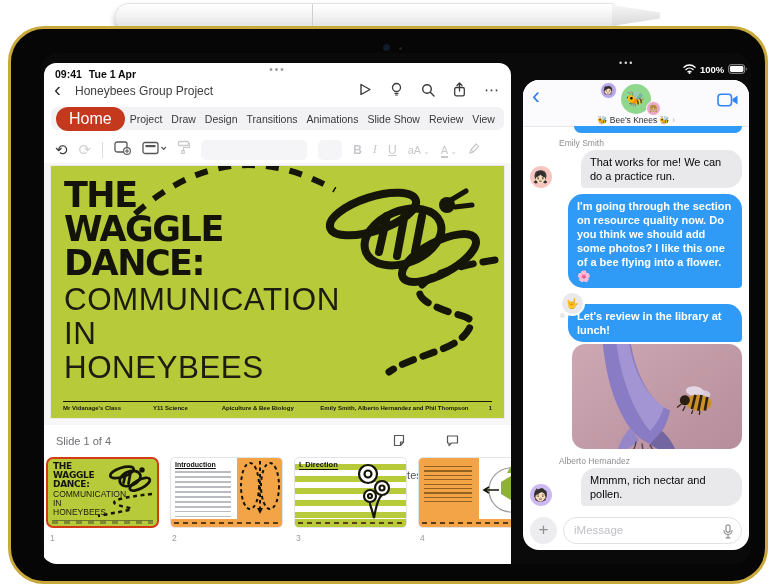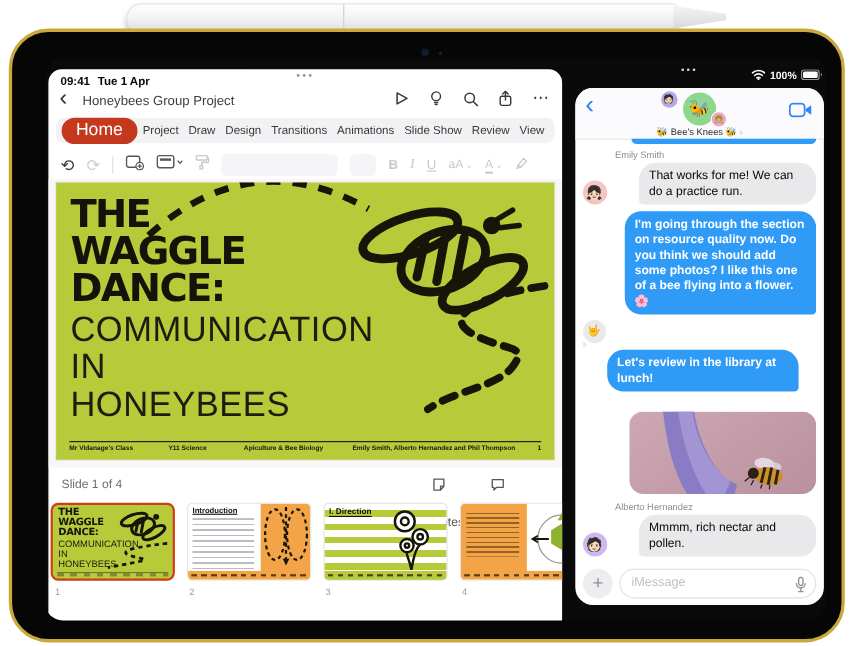--- a/index.html
+++ b/index.html
@@ -399,21 +399,21 @@
         <div class="msg-chat">
           <div class="sliver"></div>
           <div class="sender">Emily Smith</div>
           <div class="row-in">
             <div class="av-chat av-emily">👧🏻</div>
             <div class="bubble b-in">That works for me! We can do a practice run.</div>
           </div>
           <div class="bubble b-out">I'm going through the section on resource quality now. Do you think we should add some photos? I like this one of a bee flying into a flower. 🌸</div>
           <div class="react-wrap">
             <div class="reaction">🤟</div>
-            <div class="bubble b-out" style="margin:16px;">Let's review in the library at lunch!</div>
+            <div class="bubble b-out" style="margin:0;">Let's review in the library at lunch!</div>
           </div>
           <div class="photo">
             <svg width="170" height="128" viewBox="0 0 170 128">
               <defs>
                 <linearGradient id="pgbg" x1="0" y1="0" x2="1" y2="1">
                   <stop offset="0" stop-color="#cda8b3"></stop>
                     <stop offset="1" stop-color="#b48b99"></stop>
                 </linearGradient>
               </defs>
               <rect width="170" height="128" fill="url(#pgbg)"></rect>

